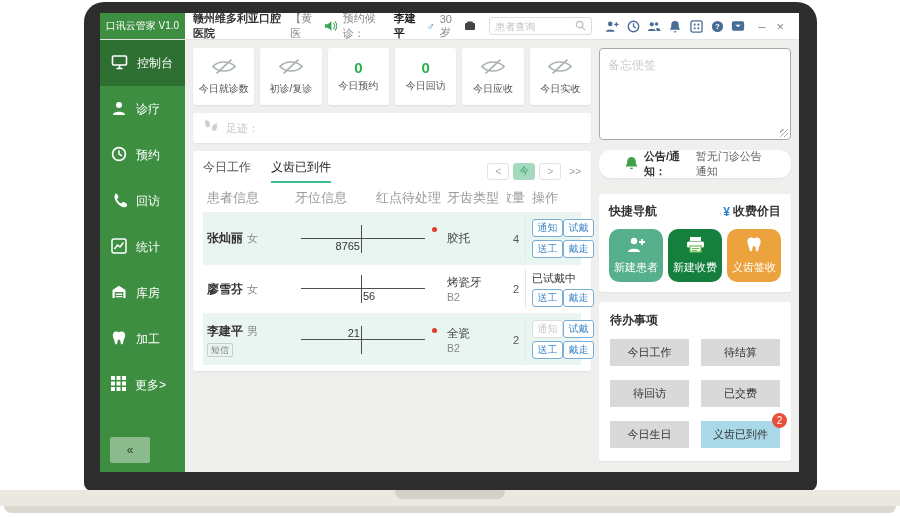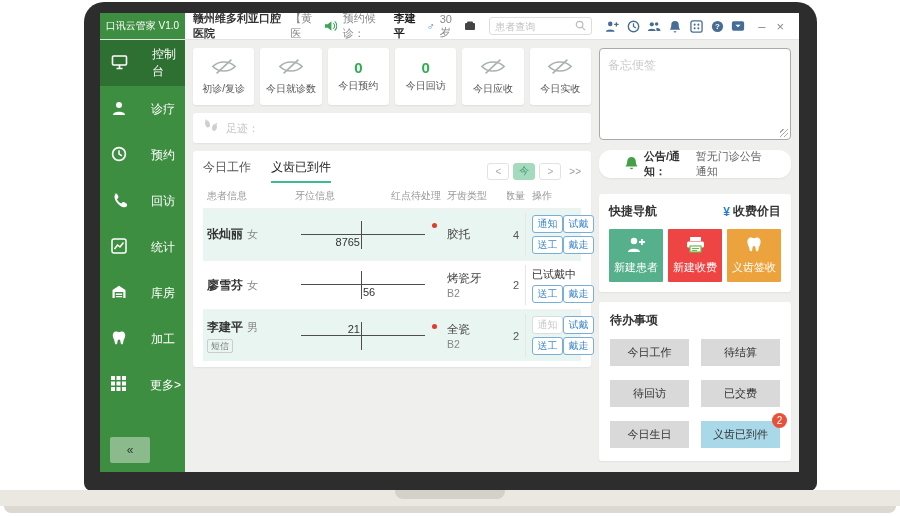--- a/index.html
+++ b/index.html
@@ -25,21 +25,21 @@
   .search-box { display:flex; align-items:center; border:1px solid #ddd; border-radius:3px; height:18px; width:118px; padding:0 5px; margin-left:8px; background:#fff; }
   .search-box input { border:0; outline:0; flex:1; font-size:10px; color:#666; width:80px; }
   .search-box input::placeholder { color:#c0c0c0; }
   .tb-icons { display:flex; align-items:center; gap:7px; margin-left:8px; }
   .tb-icon { width:14px; height:14px; display:flex; align-items:center; justify-content:center; }
   .win-ctl { color:#888; font-size:13px; width:16px; text-align:center; cursor:default; }
   .spk { margin:0 1px; }
 
   
   .sidebar { position:absolute; left:0; top:27px; width:85px; height:432px; background:#3e8e41; }
-  .side-item { height:46px; display:flex; align-items:center; padding-left:11px; gap:24px; color:#fff; font-size:12px; cursor:pointer; }
+  .side-item { height:46px; display:flex; align-items:center; padding-left:11px; gap:9px; color:#fff; font-size:12px; cursor:pointer; }
   .side-item.active { background:#2e7031; }
   .collapse-btn { position:absolute; left:10px; bottom:9px; width:40px; height:26px; background:rgba(255,255,255,.4); color:#2c3e2c; font-size:12px; display:flex; align-items:center; justify-content:center; border-radius:2px; cursor:pointer; }
 
   
   .main { position:absolute; left:85px; top:27px; width:614px; height:432px; padding:8px; display:flex; gap:8px; }
   .col-left { width:398px; display:flex; flex-direction:column; }
   .col-right { flex:1; display:flex; flex-direction:column; }
 
   
   .stats-row { display:flex; gap:6px; height:57px; }
@@ -55,21 +55,21 @@
   .work-panel { margin-top:8px; background:#fff; border-radius:3px; box-shadow:0 1px 2px rgba(0,0,0,.06); padding:8px 10px 6px; }
   .tabs-row { display:flex; align-items:center; }
   .tabs { display:flex; gap:20px; flex:1; }
   .tab { font-size:12px; color:#555; padding-bottom:5px; cursor:pointer; }
   .tab.active { color:#222; border-bottom:2px solid #3bbd8d; }
   .pager { display:flex; align-items:center; gap:4px; }
   .pg-btn { width:22px; height:17px; border:1px solid #e2e2e2; background:#fff; border-radius:3px; color:#aaa; font-size:10px; display:flex; align-items:center; justify-content:center; cursor:pointer; }
   .pg-btn.today { background:#a5dabf; border-color:#a5dabf; color:#3f9e6e; }
   .pg-more { color:#999; font-size:10px; margin-left:4px; cursor:pointer; }
 
-  .thead { display:grid; grid-template-columns:92px 152px 60px 18px 76px; align-items:center; padding:6px 0 5px; border-bottom:1px solid #f0f0f0; font-size:10px; color:#999; }
+  .thead { display:grid; grid-template-columns:92px 152px 60px 18px 76px; align-items:center; padding:6px 0 5px; border-bottom:1px solid #f0f0f0; font-size:13px; color:#999; }
   .thead .two { display:flex; justify-content:space-between; padding-right:6px; }
   .th-qty { overflow:hidden; white-space:nowrap; direction:rtl; }
   .trow { display:grid; grid-template-columns:92px 152px 60px 18px 76px; align-items:center; border-bottom:1px solid #f2f2f2; padding:4px 0; }
   .trow.tint { background:#e9f5f1; }
   .cell-name { padding-left:4px; font-size:12px; }
   .nm { font-weight:bold; color:#333; }
   .gd { color:#888; font-size:11px; margin-left:4px; font-weight:normal; }
   .tag { display:inline-block; margin-top:3px; border:1px solid #ccc; border-radius:2px; font-size:9px; color:#777; padding:0 3px; line-height:12px; }
   .diagram { position:relative; height:36px; }
   .hline { position:absolute; left:6px; right:22px; top:17px; height:1px; background:#4d4d4d; }
@@ -96,21 +96,21 @@
 
   .notice-bar { margin-top:10px; height:28px; background:#fff; border-radius:12px; box-shadow:0 1px 2px rgba(0,0,0,.06); display:flex; align-items:center; padding:0 26px; gap:6px; font-size:11px; }
   .notice-label { font-weight:bold; color:#333; }
   .notice-text { color:#666; }
 
   .qnav { margin-top:16px; background:#fff; border-radius:3px; box-shadow:0 1px 2px rgba(0,0,0,.06); padding:9px 10px 10px; }
   .qnav-head { display:flex; align-items:center; justify-content:space-between; font-size:12px; font-weight:bold; color:#333; }
   .price-link { display:flex; align-items:center; gap:3px; cursor:pointer; }
   .yen { color:#2a7fd4; font-weight:bold; font-size:12px; }
   .tiles { display:flex; gap:5px; margin-top:9px; }
-  .tile { flex:1; height:53px; border-radius:1px; display:flex; flex-direction:column; align-items:center; justify-content:center; gap:5px; color:#fff; font-size:11px; cursor:pointer; }
+  .tile { flex:1; height:53px; border-radius:10px; display:flex; flex-direction:column; align-items:center; justify-content:center; gap:5px; color:#fff; font-size:11px; cursor:pointer; }
 
   .todo { margin-top:10px; background:#fff; border-radius:3px; box-shadow:0 1px 2px rgba(0,0,0,.06); padding:10px 11px 13px; }
   .todo-title { font-size:12px; font-weight:bold; color:#333; margin-bottom:10px; }
   .todo-grid { display:grid; grid-template-columns:1fr 1fr; gap:14px 12px; }
   .todo-item { position:relative; height:27px; background:#d9d9d9; display:flex; align-items:center; justify-content:center; font-size:11px; color:#333; cursor:pointer; }
   .todo-item.hl { background:#a9d8e8; }
   .badge { position:absolute; right:-7px; top:-8px; min-width:15px; height:15px; border-radius:50%; background:#e8503a; color:#fff; font-size:10px; display:flex; align-items:center; justify-content:center; }
 </style>
 </head>
 <body>
@@ -278,28 +278,28 @@
 
     <div class="main">
       <div class="col-left">
 
         <div class="stats-row">
           <div class="stat-card">
             <span><svg width="26" height="17" viewBox="0 0 28 18">
                   <path d="M2 9C8 2.5 20 2.5 26 9C20 15.5 8 15.5 2 9Z" fill="none" stroke="#aab2b2" stroke-width="1.8"></path>
                   <line x1="22" y1="1.5" x2="6" y2="16.5" stroke="#aab2b2" stroke-width="1.8"></line>
                 </svg></span>
-            <span class="stat-label">初诊/复诊</span>
+            <span class="stat-label">今日就诊数</span>
           </div>
           <div class="stat-card">
             <span><svg width="26" height="17" viewBox="0 0 28 18">
                   <path d="M2 9C8 2.5 20 2.5 26 9C20 15.5 8 15.5 2 9Z" fill="none" stroke="#aab2b2" stroke-width="1.8"></path>
                   <line x1="22" y1="1.5" x2="6" y2="16.5" stroke="#aab2b2" stroke-width="1.8"></line>
                 </svg></span>
-            <span class="stat-label">今日就诊数</span>
+            <span class="stat-label">初诊/复诊</span>
           </div>
           <div class="stat-card">
             <span class="stat-value">0</span>
             <span class="stat-label">今日预约</span>
           </div>
           <div class="stat-card">
             <span class="stat-value">0</span>
             <span class="stat-label">今日回访</span>
           </div>
           <div class="stat-card">
@@ -457,21 +457,21 @@
           </div>
           <div class="tiles">
             <div class="tile" style="background:#56b08c">
               <span><svg width="20" height="17" viewBox="0 0 20 17">
                     <circle cx="8" cy="5" r="3.2" fill="#fff"></circle>
                     <path d="M2 16c0-4.5 12-4.5 12 0z" fill="#fff"></path>
                     <path d="M16 3v6M13 6h6" stroke="#fff" stroke-width="1.8"></path>
                   </svg></span>
               <span>新建患者</span>
             </div>
-            <div class="tile" style="background:#ef4444">
+            <div class="tile" style="background:#15803d">
               <span><svg width="19" height="17" viewBox="0 0 19 17">
                     <rect x="4" y="1" width="11" height="4" fill="#fff"></rect>
                     <rect x="1" y="5.5" width="17" height="6" rx="1.5" fill="#fff"></rect>
                     <rect x="4" y="10" width="11" height="6" fill="#fff" stroke="#67bf4f" stroke-width="1.2"></rect>
                     <path d="M6 12.5h7M6 14.5h5" stroke="#67bf4f" stroke-width="1"></path>
                   </svg></span>
               <span>新建收费</span>
             </div>
             <div class="tile" style="background:#eda33d">
               <span><svg width="18" height="17" viewBox="0 0 16 16">

